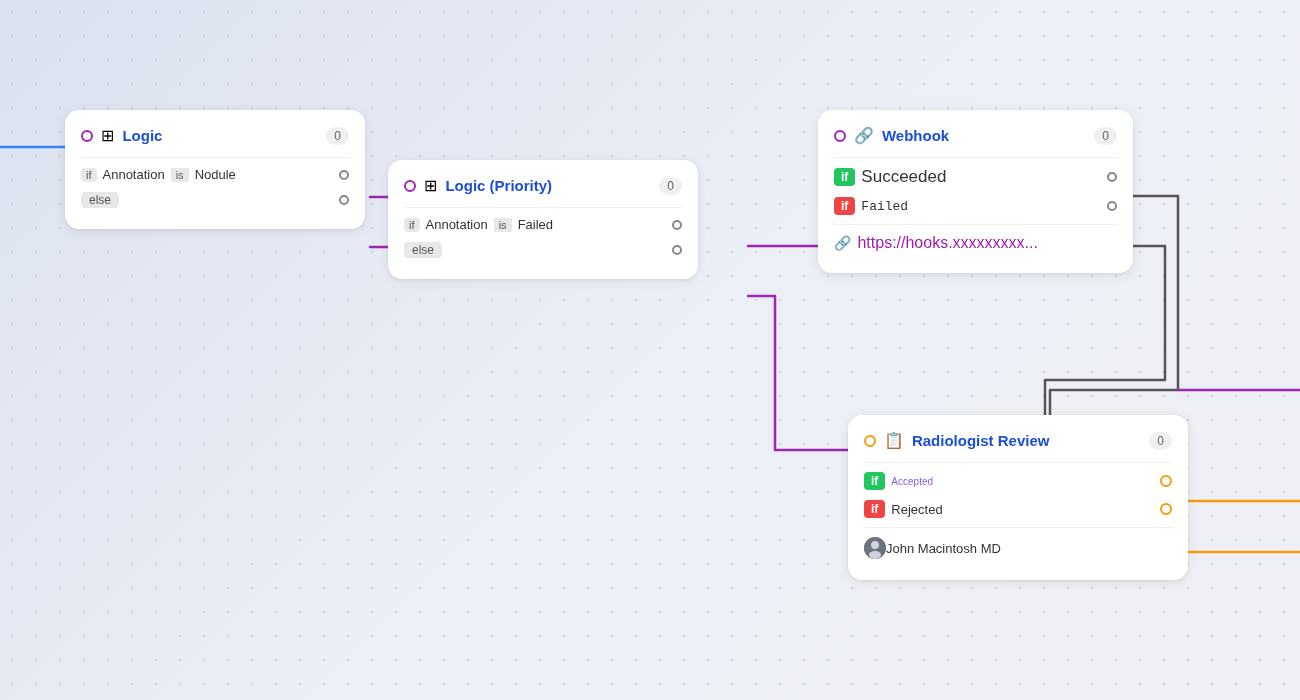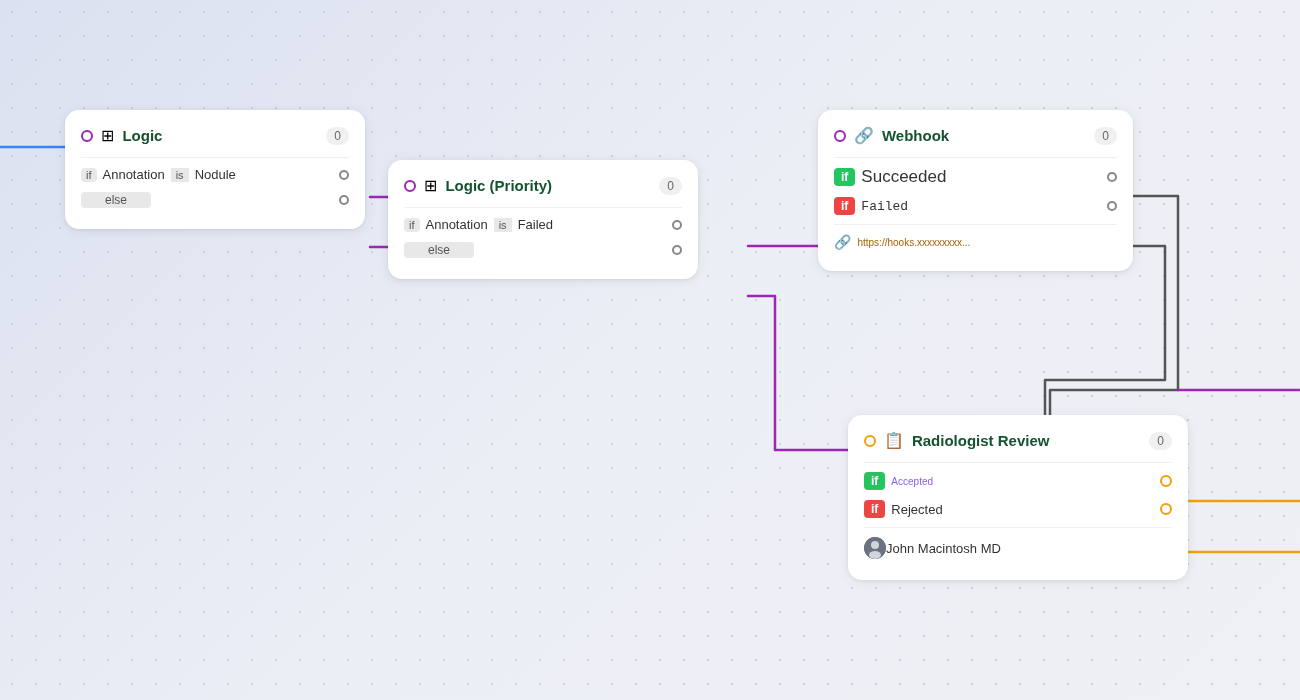--- a/index.html
+++ b/index.html
@@ -61,21 +61,21 @@
     }
 
     .node-icon {
       font-size: 16px;
       flex-shrink: 0;
     }
 
     .node-title {
       font-size: 15px;
       font-weight: 600;
-      color: #14532d;
+      color: #1d4ed8;
       flex: 1;
     }
 
     .node-badge {
       background: #f0f0f0;
       border-radius: 10px;
       padding: 2px 8px;
       font-size: 12px;
       color: #666;
       font-weight: 500;
@@ -96,21 +96,21 @@
       border-radius: 4px;
       padding: 1px 5px;
       font-size: 11px;
       color: #555;
       font-weight: 500;
     }
 
     .else-badge {
       background: #e8e8e8;
       border-radius: 4px;
-      padding: 1px 24px;
+      padding: 1px 8px;
       font-size: 12px;
       color: #555;
       font-weight: 500;
     }
 
     .is-badge {
       background: #e8e8e8;
       border-radius: 0;
       padding: 1px 5px;
       font-size: 11px;
@@ -317,21 +317,21 @@
     <div class="node-row-connector">
       <div style="display:flex;align-items:center;gap:6px;">
         <span class="status-badge red">if</span>
         <span style="font-size:13px;color:#333;font-weight:500;font-family:Liberation Mono, monospace;">Failed</span>
       </div>
       <div class="connector-dot-right"></div>
     </div>
     <div class="divider"></div>
     <div class="link-row">
       <span style="font-size:14px;">🔗</span>
-      <span style="font-size:10px;color:#a16207;">https://hooks.xxxxxxxxx...</span>
+      <span style="font-size:16px;color:#a21caf;">https://hooks.xxxxxxxxx...</span>
     </div>
   </div>
 
   <div class="node-card" style="left: 848px; top: 415px; width: 340px;">
     <div class="node-header">
       <div class="node-dot yellow"></div>
       <span class="node-icon">📋</span>
       <span class="node-title">Radiologist Review</span>
       <span class="node-badge">0</span>
     </div>

